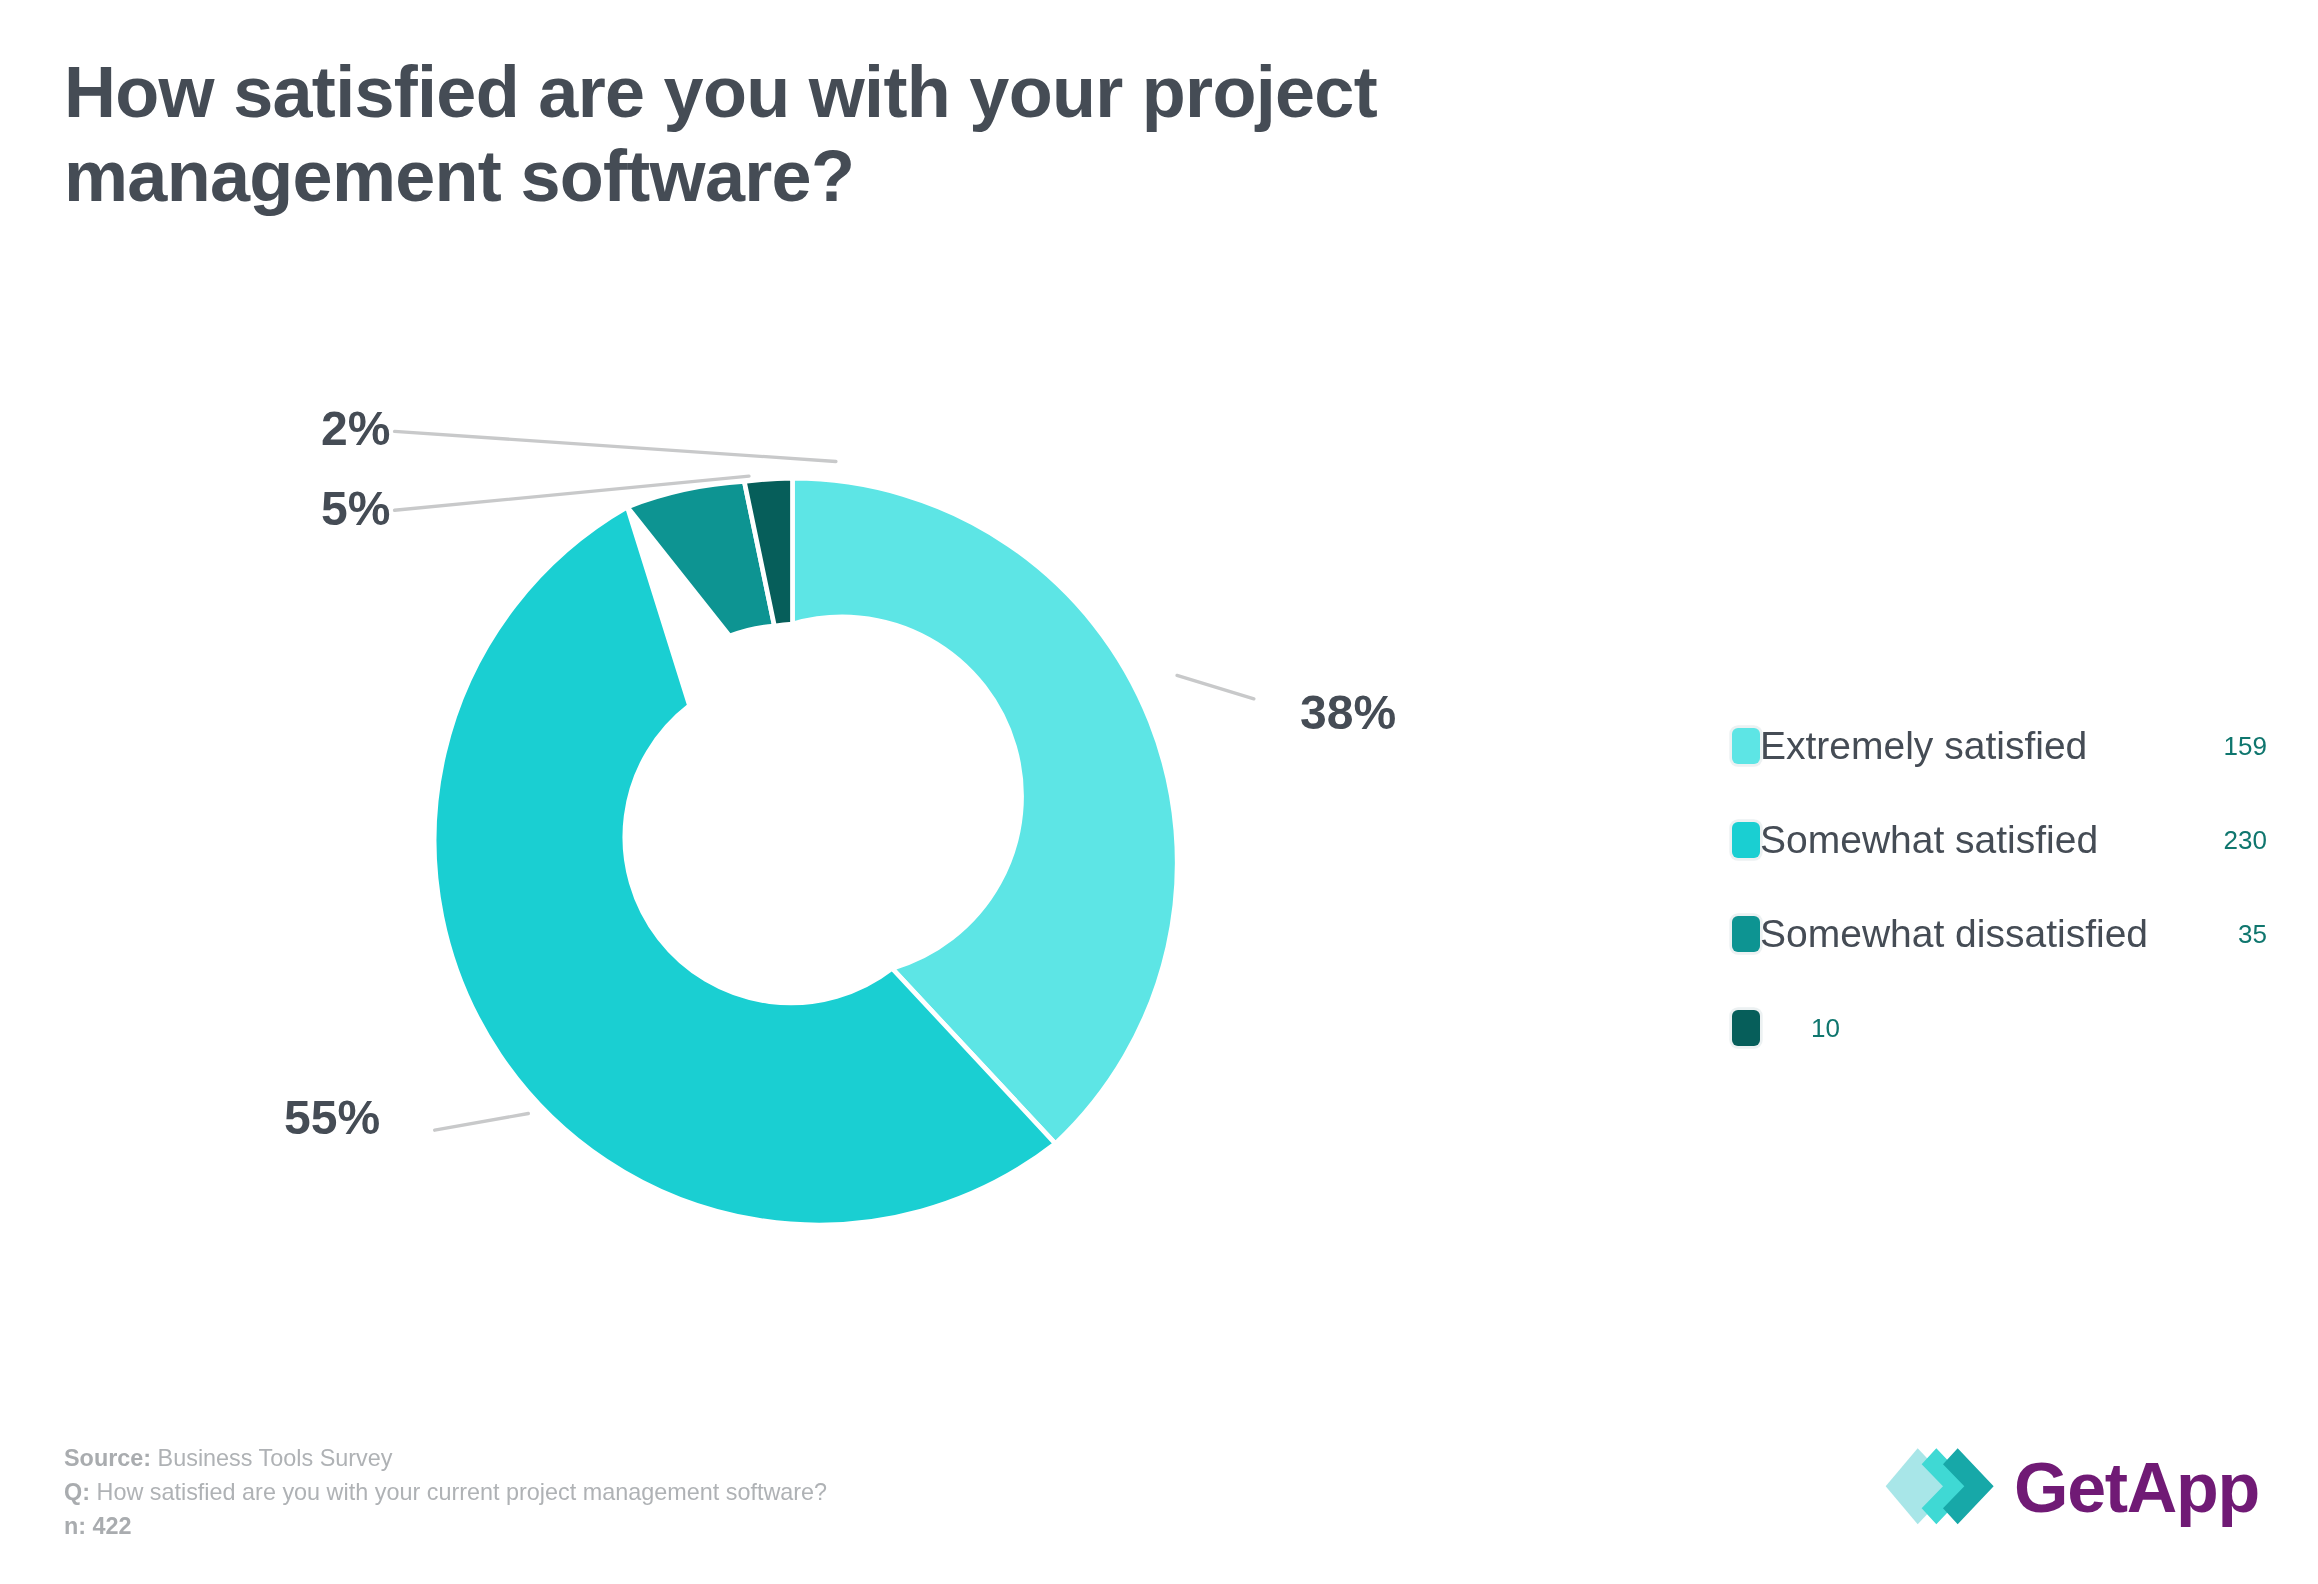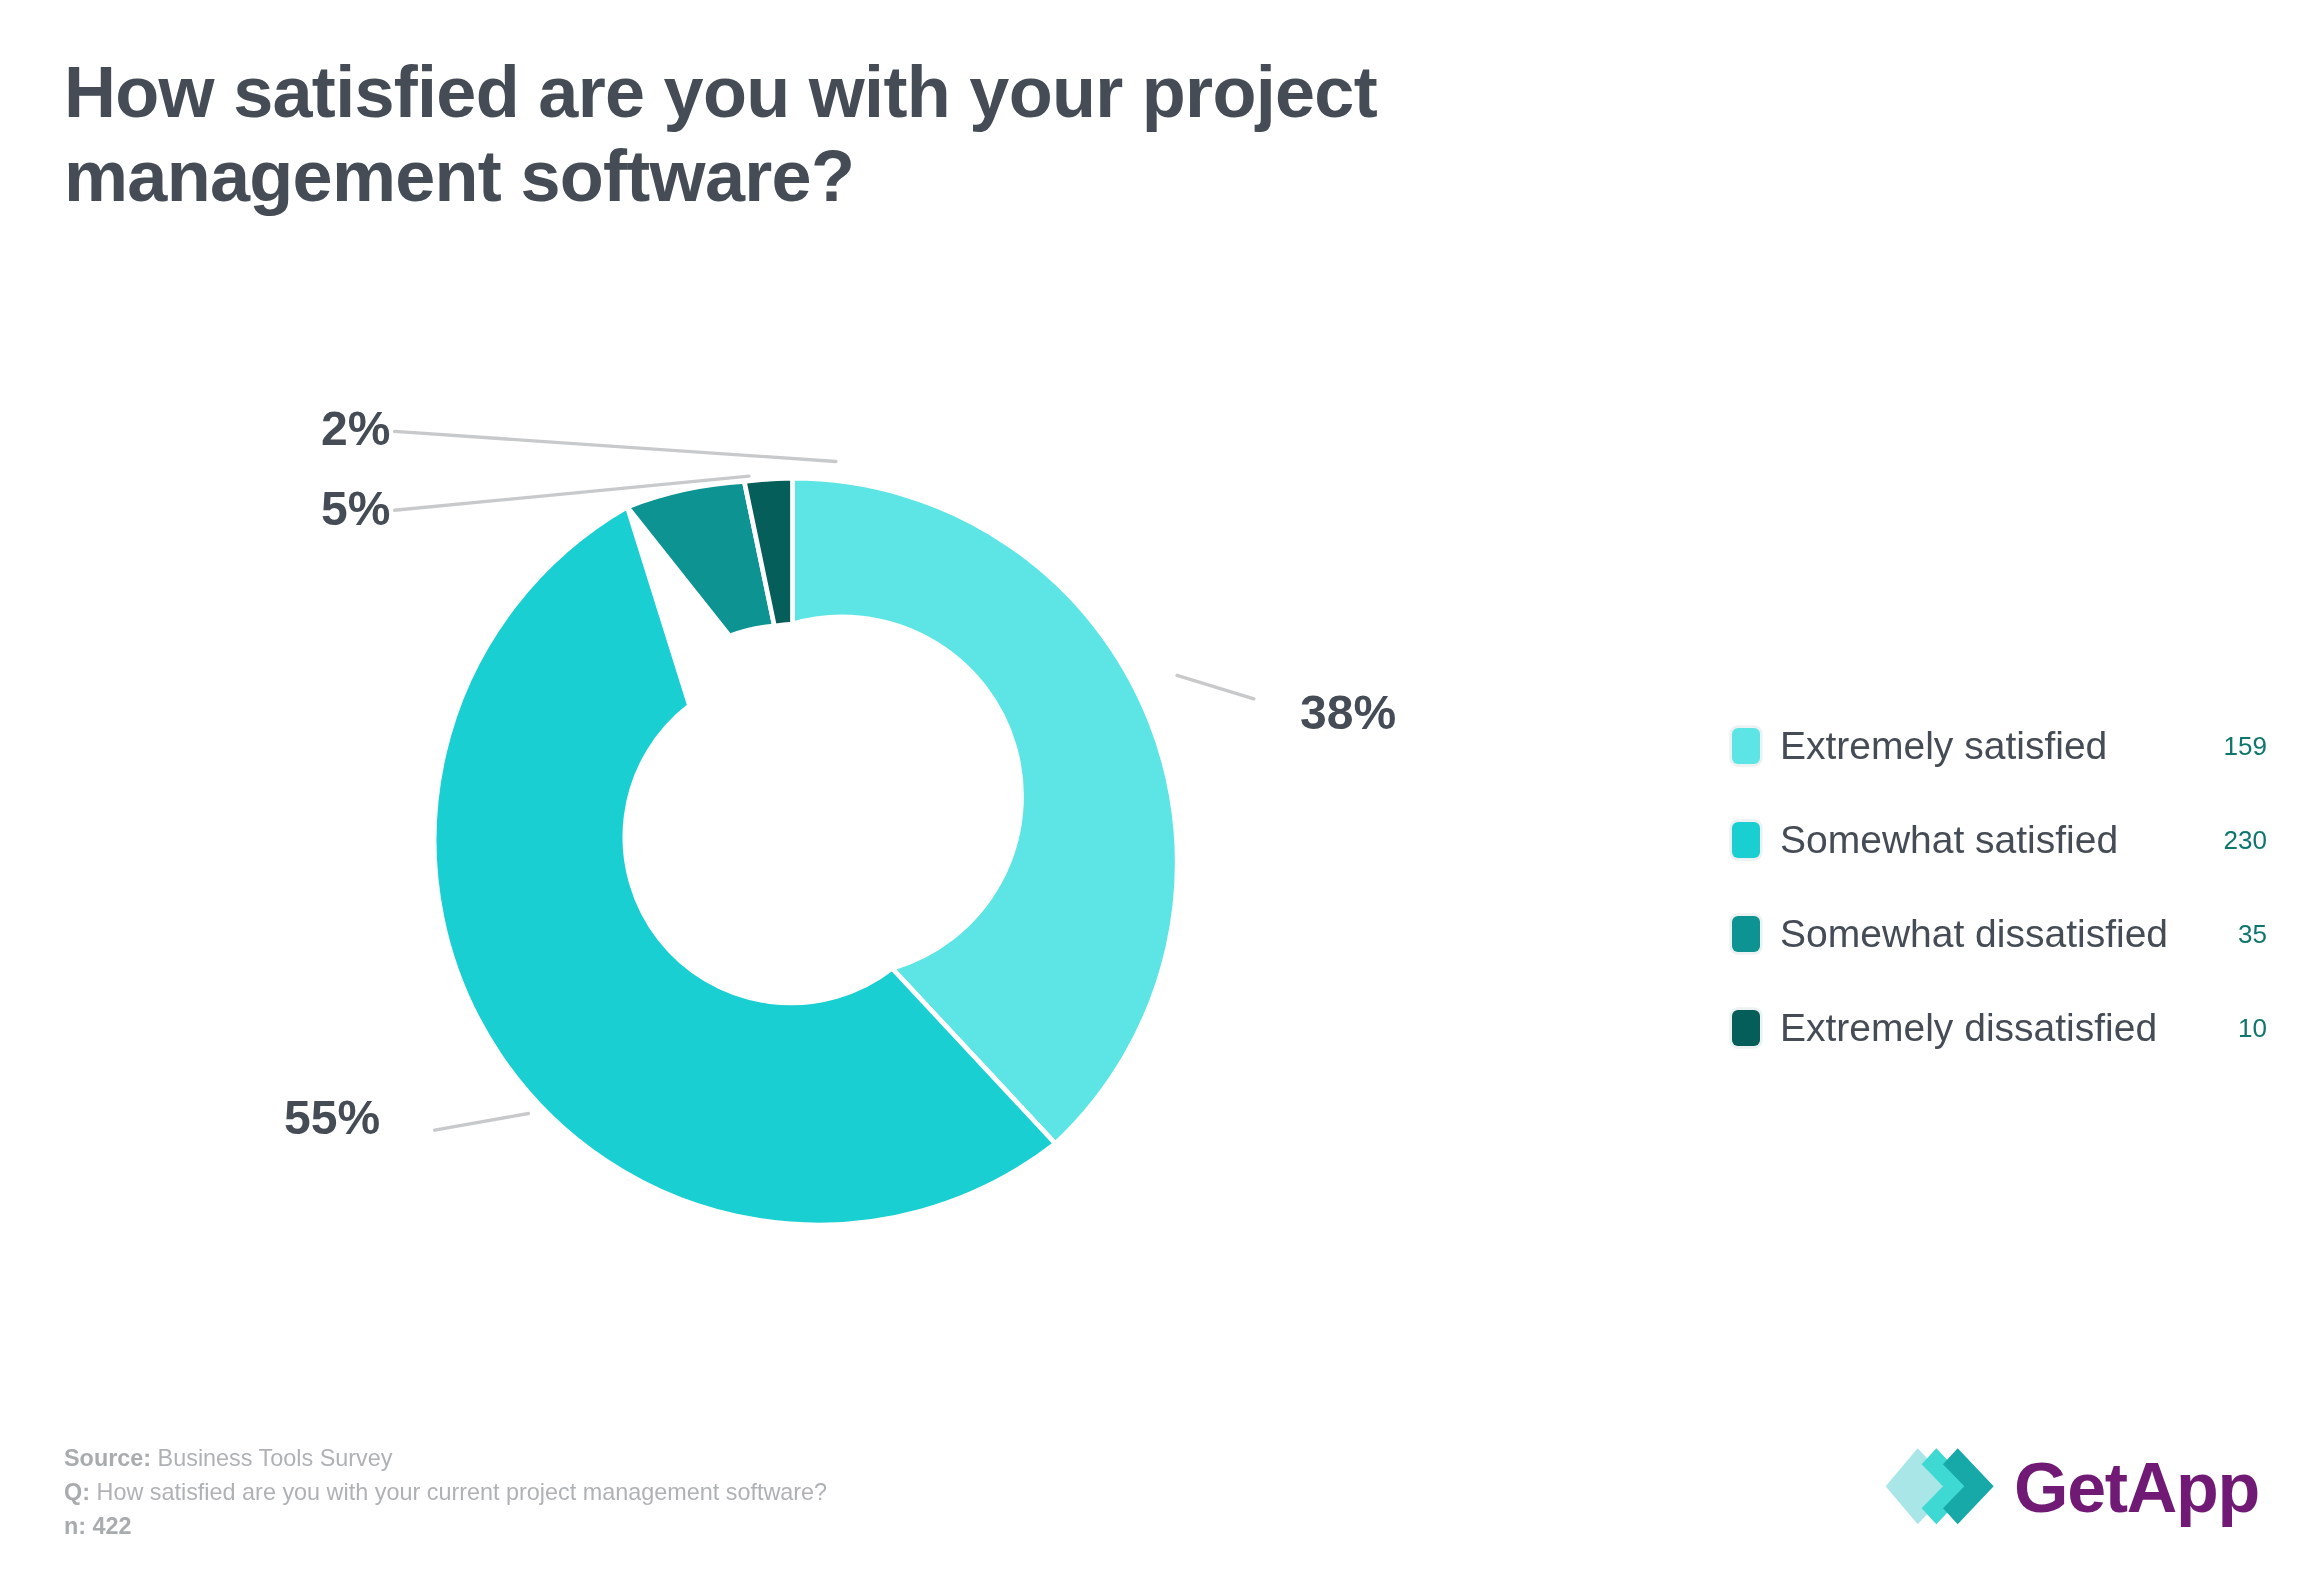--- a/index.html
+++ b/index.html
@@ -51,21 +51,20 @@
     align-items:center;
     height:94px;
   }
   .legend-swatch {
     width:28px; height:36px;
     border-radius:6px;
     flex:0 0 auto;
     box-shadow:0 0 0 2.7px rgba(220,230,232,0.55);
   }
   .legend-label {
-    margin-left:20px;
     font-size:39px;
     color:#454C55;
     white-space:nowrap;
     flex:1 1 auto;
   }
   .legend-value {
     font-size:26px;
     color:#0f766e;
     text-align:right;
     flex:0 0 auto;
@@ -161,21 +160,20 @@
       <span class="legend-label">Somewhat satisfied</span>
       <span class="legend-value">230</span>
     </div>
     <div class="legend-row">
       <span class="legend-swatch" style="background:#0D9492"></span>
       <span class="legend-label">Somewhat dissatisfied</span>
       <span class="legend-value">35</span>
     </div>
     <div class="legend-row">
       <span class="legend-swatch" style="background:#065E5A"></span>
-      <span class="legend-label">Extremely dissatisfied</span>
       <span class="legend-value">10</span>
     </div>
   </div>
 
   <div class="footer">
     <div>
       <b>Source:</b><span> Business Tools Survey</span>
     </div>
     <div>
       <b>Q:</b><span> How satisfied are you with your current project management software?</span>

